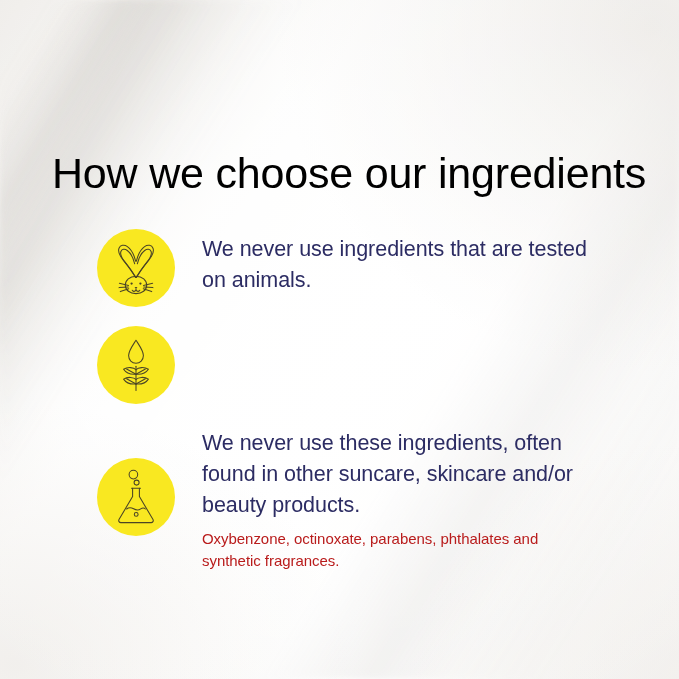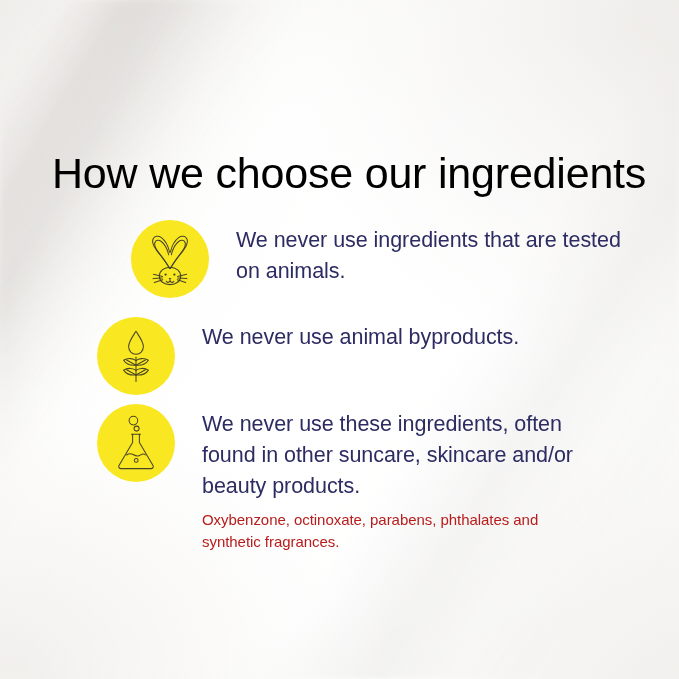--- a/index.html
+++ b/index.html
@@ -127,23 +127,23 @@
     left: 0;
     top: 213px;
     width: 679px;
   }
 
   .feature-row {
     position: relative;
     display: flex;
     align-items: flex-start;
   }
-  .feature-row.r1 { margin-top: 7px; padding-left: 34px; }
+  .feature-row.r1 { margin-top: 16px; }
   .feature-row.r2 { margin-top: 19px; }
-  .feature-row.r3 { margin-top: 9px; }
+  .feature-row.r3 { margin-top: 19px; align-items: center; }
 
   .icon-badge {
     position: relative;
     flex: 0 0 auto;
     width: 78px;
     height: 78px;
     margin-left: 97px;
     border-radius: 50%;
     background: #f9e821;
     display: flex;
@@ -281,23 +281,20 @@
                        C13.8 38.4 19.6 39.2 22 41.4"></path>
               <path d="M22 46.0 L12.6 40.8"></path>
 
               <path d="M22 46.0
                        C26.4 46.4 31.7 45.2 34.4 41.1
                        C30.2 38.4 24.4 39.2 22 41.4"></path>
               <path d="M22 46.0 L31.4 40.8"></path>
             </svg>
           </span>
         </div>
-        <div class="feature-text">
-          <div class="feature-body">We never use animal byproducts.</div>
-        </div>
       </div>
 
       <div class="feature-row r3">
         <div class="icon-badge">
           <span>
             <svg width="44" height="56" viewBox="0 0 44 56" fill="none" stroke="#4a4426" stroke-width="1.05" stroke-linecap="round" stroke-linejoin="round">
 
               <circle cx="19.4" cy="5.6" r="4.3"></circle>
               <circle cx="22.6" cy="13.6" r="2.5"></circle>
 

